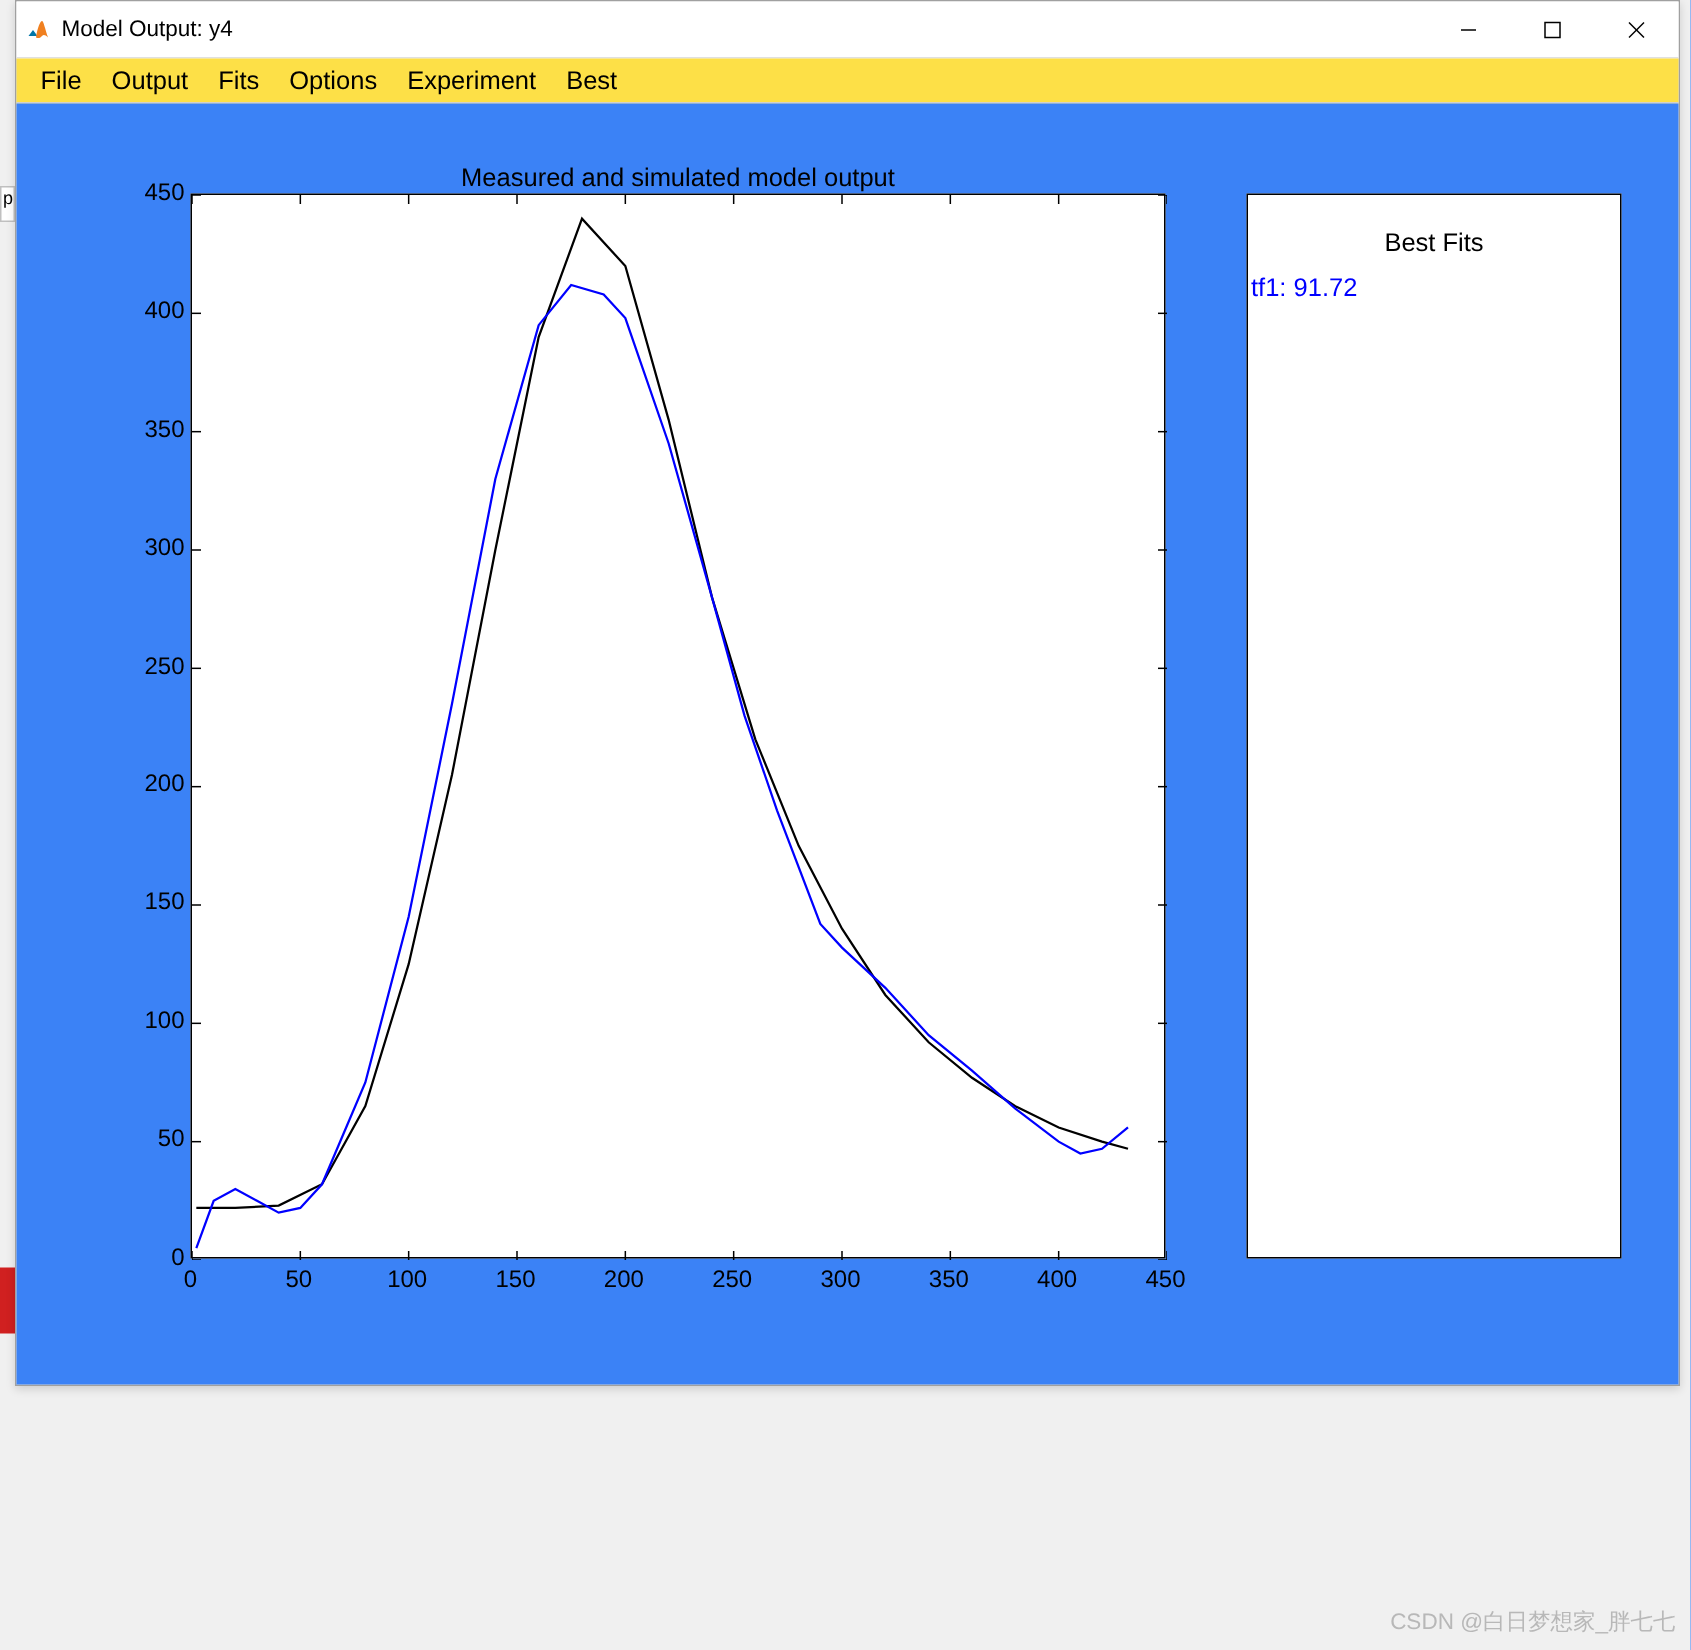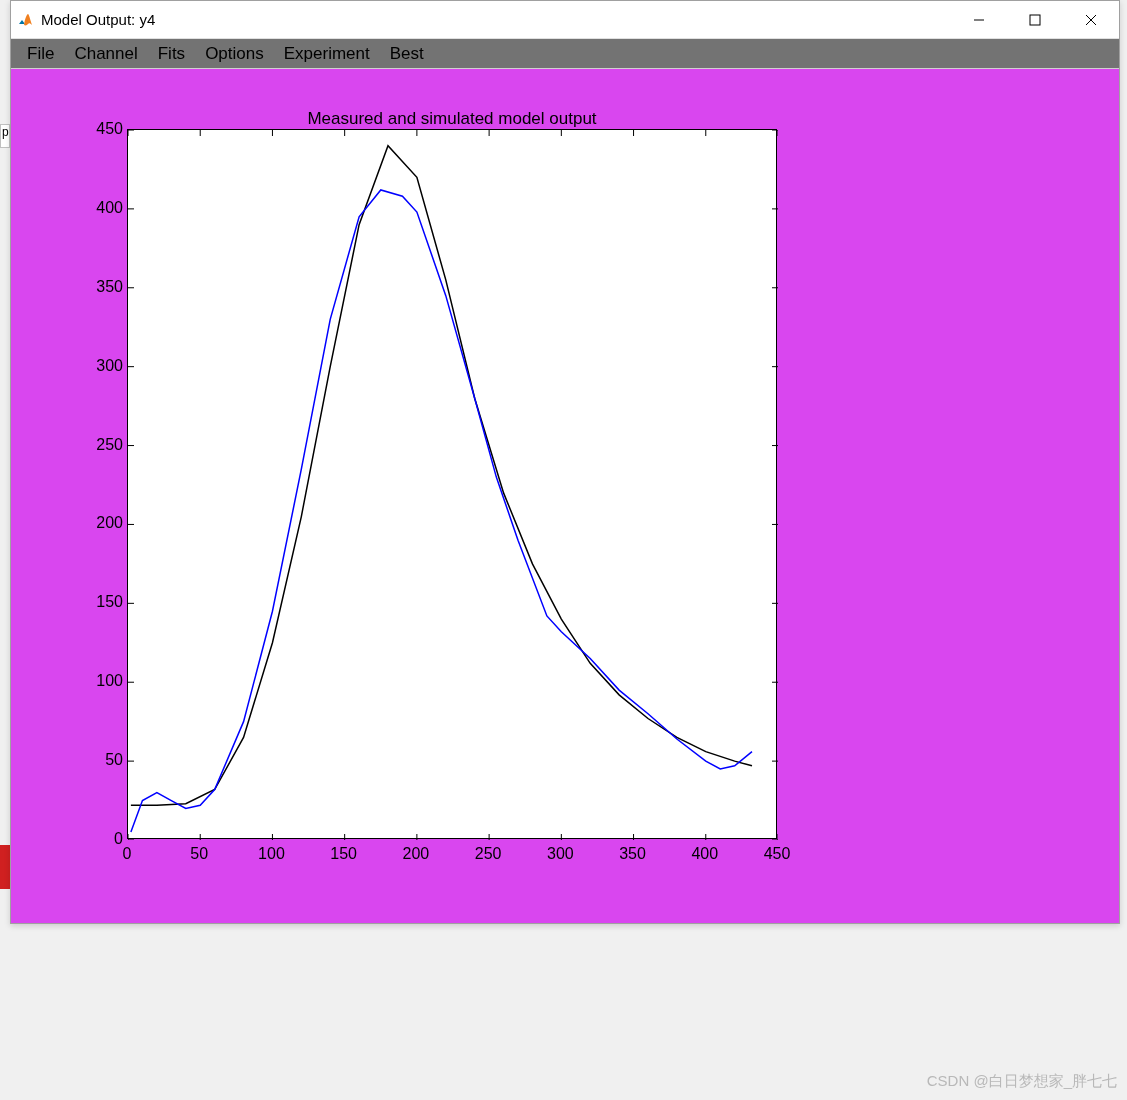--- a/index.html
+++ b/index.html
@@ -49,36 +49,36 @@
     .win-btn {
       width: 56px;
       height: 100%;
       display: flex;
       align-items: center;
       justify-content: center;
       cursor: pointer;
     }
     .menubar {
       height: 30px;
-      background: #737373;
+      background: #fde047;
       border-bottom: 1px solid #d0d0d0;
       display: flex;
       align-items: center;
       padding-left: 6px;
       gap: 0;
     }
     .menu-item {
       padding: 4px 10px;
       font-size: 17px;
       color: #000;
       cursor: pointer;
     }
     .canvas-area {
       flex: 1;
-      background: #d946ef;
+      background: #3b82f6;
       position: relative;
     }
     .plot-box {
       position: absolute;
       left: 116px;
       top: 60px;
       width: 650px;
       height: 710px;
       background: #fff;
       border: 1px solid #000;
@@ -199,21 +199,21 @@
         <svg width="12" height="12">
             <line x1="1" y1="1" x2="11" y2="11" stroke="#000" stroke-width="1"></line>
             <line x1="11" y1="1" x2="1" y2="11" stroke="#000" stroke-width="1"></line>
           </svg>
       </div>
     </div>
   </div>
 
   <div class="menubar">
     <div class="menu-item">File</div>
-    <div class="menu-item">Channel</div>
+    <div class="menu-item">Output</div>
     <div class="menu-item">Fits</div>
     <div class="menu-item">Options</div>
     <div class="menu-item">Experiment</div>
     <div class="menu-item">Best</div>
   </div>
 
   <div class="canvas-area">
 
     <div class="chart-title">Measured and simulated model output</div>
 
@@ -283,17 +283,21 @@
         <div class="xtick" style="left: 332.667px;">150</div>
         <div class="xtick" style="left: 404.889px;">200</div>
         <div class="xtick" style="left: 477.111px;">250</div>
         <div class="xtick" style="left: 549.333px;">300</div>
         <div class="xtick" style="left: 621.556px;">350</div>
         <div class="xtick" style="left: 693.778px;">400</div>
         <div class="xtick" style="left: 766px;">450</div>
       </div>
 
 
+    <div class="legend-box">
+      <div class="legend-title">Best Fits</div>
+      <div class="legend-entry">tf1: 91.72</div>
+    </div>
 
   </div>
 </div>
 
 <div class="watermark">CSDN @白日梦想家_胖七七</div>
 
 </body></html>

